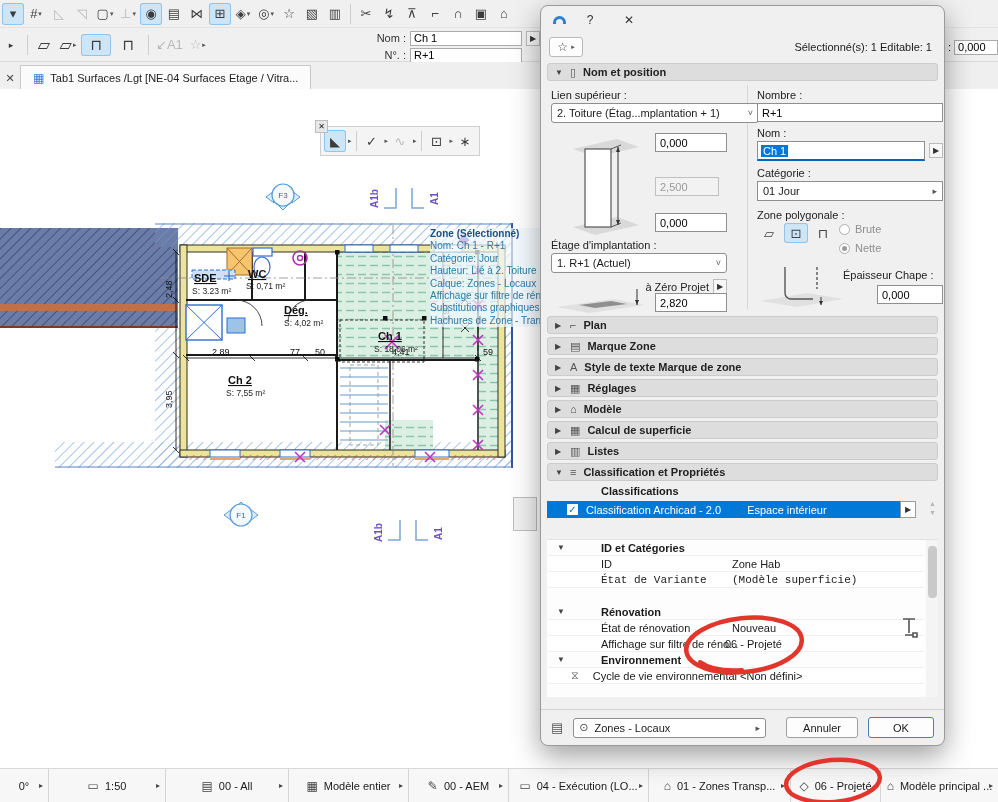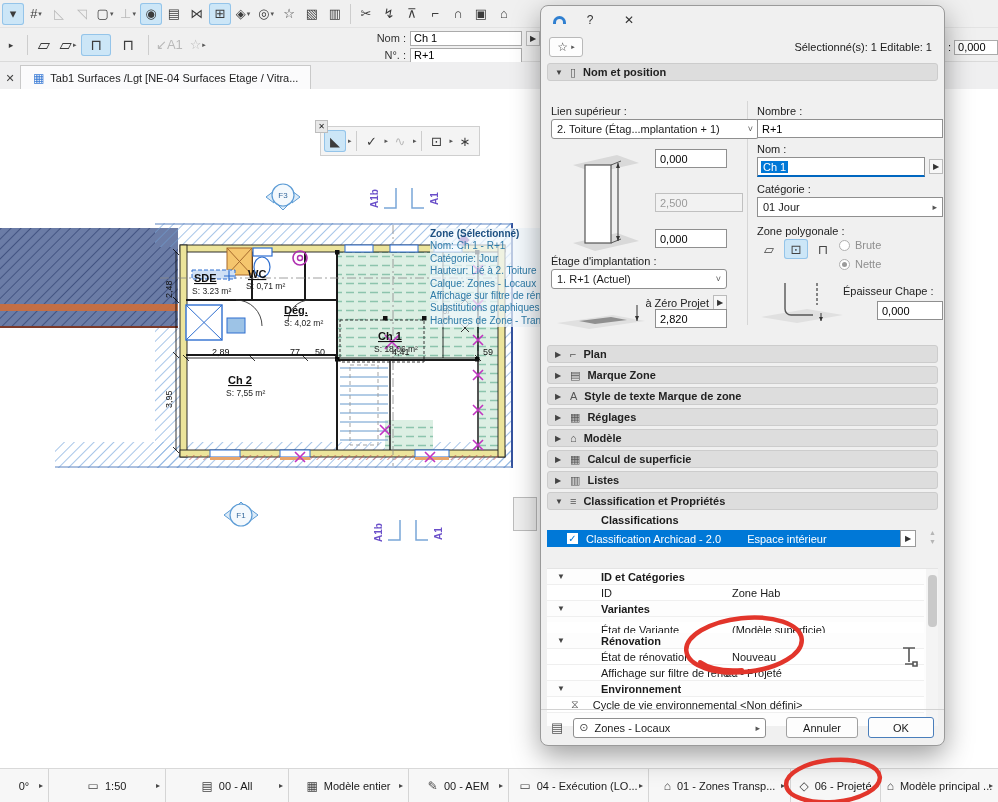--- a/index.html
+++ b/index.html
@@ -57,21 +57,21 @@
   .dlg-title { height:28px; display:flex; align-items:center; padding:0 6px 0 12px; gap:9px; font-size:12px; }
   .dlg-logo { width:13px; height:8px; border:3px solid #2f7fd0; border-bottom:none; border-radius:7px 7px 0 0; }
   .dlg-ctl { width:30px; height:22px; display:flex; align-items:center; justify-content:center; color:#333; font-size:12px; }
   .fav-row { height:26px; display:flex; align-items:center; padding:0 12px 0 8px; }
   .star-btn { width:34px; height:20px; border:1px solid #b9b9b9; background:#fdfdfd; border-radius:3px;
     display:flex; align-items:center; justify-content:center; gap:2px; font-size:12px; color:#444; }
   .sec-bar { height:18px; background:#dddddd; border:1px solid #cccccc; border-radius:3px; margin:3px 6px 0 6px;
     display:flex; align-items:center; gap:7px; padding:0 7px; font-weight:bold; color:#222; }
   .sec-bar .tri { font-size:8px; color:#444; width:8px; }
   .sec-bar .sec-ic { font-size:11px; color:#555; font-weight:normal; }
-  #np-body { position:relative; height:232px; margin:16px 6px; }
+  #np-body { position:relative; height:232px; margin:0 6px; }
   .lbl { color:#222; }
   .tb-input { border:1px solid #8f8f8f; background:#fff; height:19px; font-size:11px; padding:0 4px; font-family:inherit; }
   .tb-input:disabled { background:#f2f2f2; color:#9a9a9a; border-color:#c0c0c0; }
   .dd { border:1px solid #8f8f8f; background:#fff; height:20px; display:flex; align-items:center;
     justify-content:space-between; padding:0 5px; }
   .dd .chev { color:#555; font-size:9px; }
   .sel-field { border:1px solid #8f8f8f; border-bottom:2px solid #0067c0; background:#fff; height:20px;
     display:flex; align-items:center; padding:0 3px; }
   .sel-field .sel-text { background:#0078d7; color:#fff; padding:0 2px; }
   .vdiv { position:absolute; width:1px; background:#d6d6d6; }
@@ -452,21 +452,21 @@
     <svg class="abs" style="left:8px; top:50px;" width="92" height="110">
       <polygon points="18,18 62,8 84,16 40,26" fill="#d9d9d9"></polygon>
       <polygon points="18,96 62,86 84,94 40,104" fill="#d9d9d9"></polygon>
       <rect x="30" y="18" width="26" height="78" fill="#fff" stroke="#555" stroke-width="1.2"></rect>
       <line x1="56" y1="18" x2="66" y2="14" stroke="#555"></line>
         <line x1="56" y1="96" x2="66" y2="92" stroke="#555"></line>
       <line x1="63" y1="16" x2="63" y2="94" stroke="#333" stroke-width="1"></line>
       <path d="M63,16 l-2,5 h4 z M63,94 l-2,-5 h4 z" fill="#333"></path>
     </svg>
     <input class="tb-input abs" style="left: 108px; top: 52px; width: 72px;" value="0,000">
-    <input class="tb-input abs" style="left: 108px; top: 96px; width: 88px;" disabled="" value="2,500">
+    <input class="tb-input abs" style="left: 108px; top: 96px; width: 64px;" disabled="" value="2,500">
     <input class="tb-input abs" style="left: 108px; top: 132px; width: 72px;" value="0,000">
     <div class="abs lbl" style="left:4px; top:158px;">Étage d'implantation :</div>
     <div class="dd abs" style="left:4px; top:172px; width:176px; border-radius:3px;">
       <span>1. R+1 (Actuel)</span>
       <span class="chev">˅</span>
     </div>
     <div class="abs" style="left:60px; top:198px; width:120px; display:flex; justify-content:flex-end; align-items:center; gap:4px;">
       <span class="lbl">à Zéro Projet</span>
       <span class="arrow-sq">▶</span>
     </div>
@@ -576,21 +576,21 @@
       <span class="k" style="padding-left:40px">ID et Catégories</span>
     </div>
     <div class="prow" style="top:16px;">
       <span class="k">ID</span>
       <span class="v">Zone Hab</span>
     </div>
     <div class="prow group" style="top:32px;">
       <span class="g-tri">▼</span>
       <span class="k" style="padding-left:40px">Variantes</span>
     </div>
-    <div class="prow" style="top:53px;">
+    <div class="prow" style="top:32px;font-family:Liberation Mono, monospace;">
       <span class="k">État de Variante</span>
       <span class="v">(Modèle superficie)</span>
     </div>
     <div class="prow group" style="top:64px;">
       <span class="g-tri">▼</span>
       <span class="k" style="padding-left:40px">Rénovation</span>
     </div>
     <div class="prow" style="top:80px;">
       <span class="k">État de rénovation</span>
       <span class="v">Nouveau</span>

